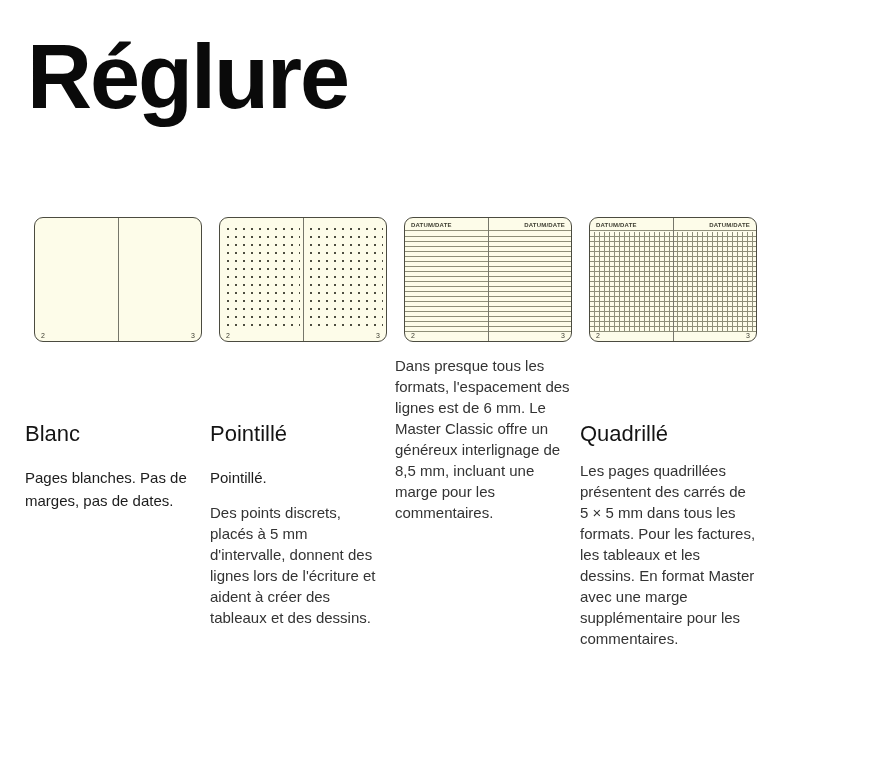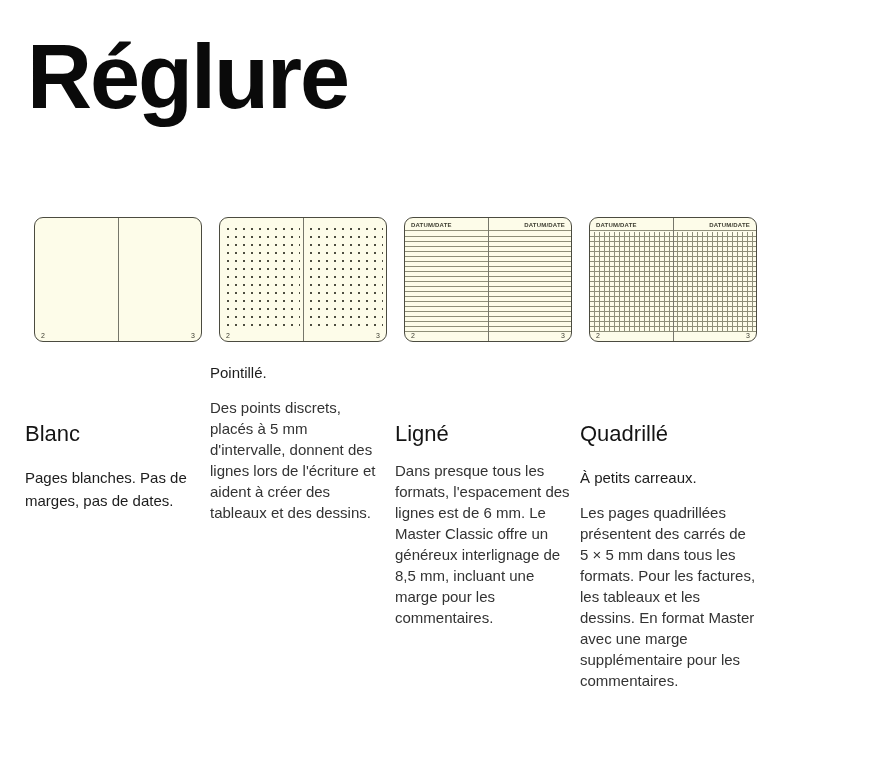--- a/index.html
+++ b/index.html
@@ -167,20 +167,21 @@
         <div class="nb-page nb-left">
           <div class="nb-pattern"></div>
           <span class="nb-num nb-num-left">2</span>
         </div>
         <div class="nb-page nb-right">
           <div class="nb-pattern"></div>
           <span class="nb-num nb-num-right">3</span>
         </div>
         <div class="nb-fold"></div>
       </div>
+      <h2 class="col-heading">Pointillé</h2>
       <p class="col-subheading">Pointillé.</p>
       <p class="col-body">Des points discrets,
 placés à 5 mm
 d'intervalle, donnent des
 lignes lors de l'écriture et
 aident à créer des
 tableaux et des dessins.</p>
     </div>
 
     <div class="col">
@@ -194,21 +195,20 @@
         </div>
         <div class="nb-page nb-right">
           <div class="nb-header">
               <span>DATUM/DATE</span>
             </div>
           <div class="nb-pattern"></div>
           <span class="nb-num nb-num-right">3</span>
         </div>
         <div class="nb-fold"></div>
       </div>
-      <h2 class="col-heading">Ligné</h2>
       <p class="col-body">Dans presque tous les
 formats, l'espacement des
 lignes est de 6 mm. Le
 Master Classic offre un
 généreux interlignage de
 8,5 mm, incluant une
 marge pour les
 commentaires.</p>
     </div>
 
@@ -224,21 +224,20 @@
         <div class="nb-page nb-right">
           <div class="nb-header">
               <span>DATUM/DATE</span>
             </div>
           <div class="nb-pattern"></div>
           <span class="nb-num nb-num-right">3</span>
         </div>
         <div class="nb-fold"></div>
       </div>
       <h2 class="col-heading">Quadrillé</h2>
-      <p class="col-subheading">À petits carreaux.</p>
       <p class="col-body">Les pages quadrillées
 présentent des carrés de
 5 × 5 mm dans tous les
 formats. Pour les factures,
 les tableaux et les
 dessins. En format Master
 avec une marge
 supplémentaire pour les
 commentaires.</p>
     </div>

